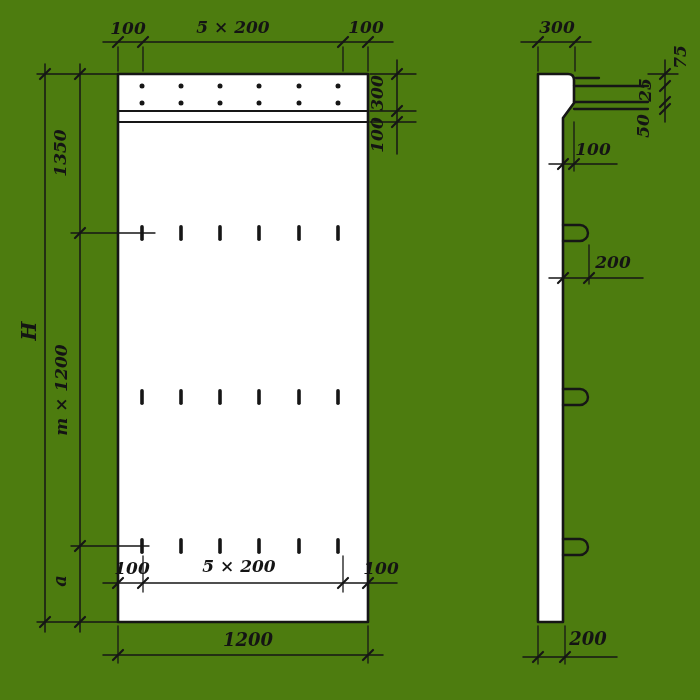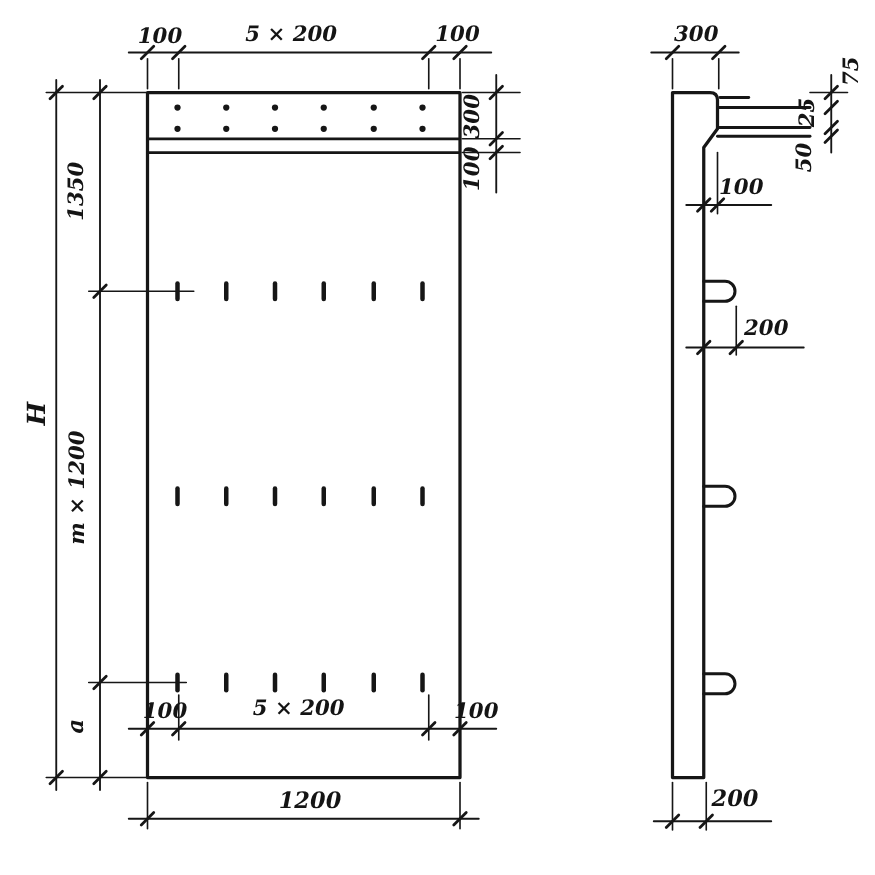--- a/index.html
+++ b/index.html
@@ -1,17 +1,17 @@
 <!DOCTYPE html>
 <html><head>
 <meta charset="utf-8">
 <style>
   html,body{margin:0;padding:0;background:#e8e8e8;}
   .sheet{
-    width:700px;height:700px;background:#ffffff;position:relative;overflow:hidden;
+    width:700px;height:700px;background:#4d7c0f;position:relative;overflow:hidden;
     font-family:"DejaVu Serif", serif;
   }
   svg{display:block}
   .outline{stroke:#161616;stroke-width:2.6;fill:#ffffff;stroke-linejoin:round}
   .thick{stroke:#161616;stroke-width:2.2;fill:none;stroke-linecap:round}
   .bar{stroke:#161616;stroke-width:2.3;fill:none;stroke-linecap:round}
   .dimline{stroke:#161616;stroke-width:1.5;fill:none;stroke-linecap:round}
   .ext{stroke:#161616;stroke-width:1.3;fill:none;stroke-linecap:round}
   .tick{stroke:#161616;stroke-width:2.2;stroke-linecap:round}
   .loop{stroke:#161616;stroke-width:2.4;fill:none;stroke-linecap:round}

